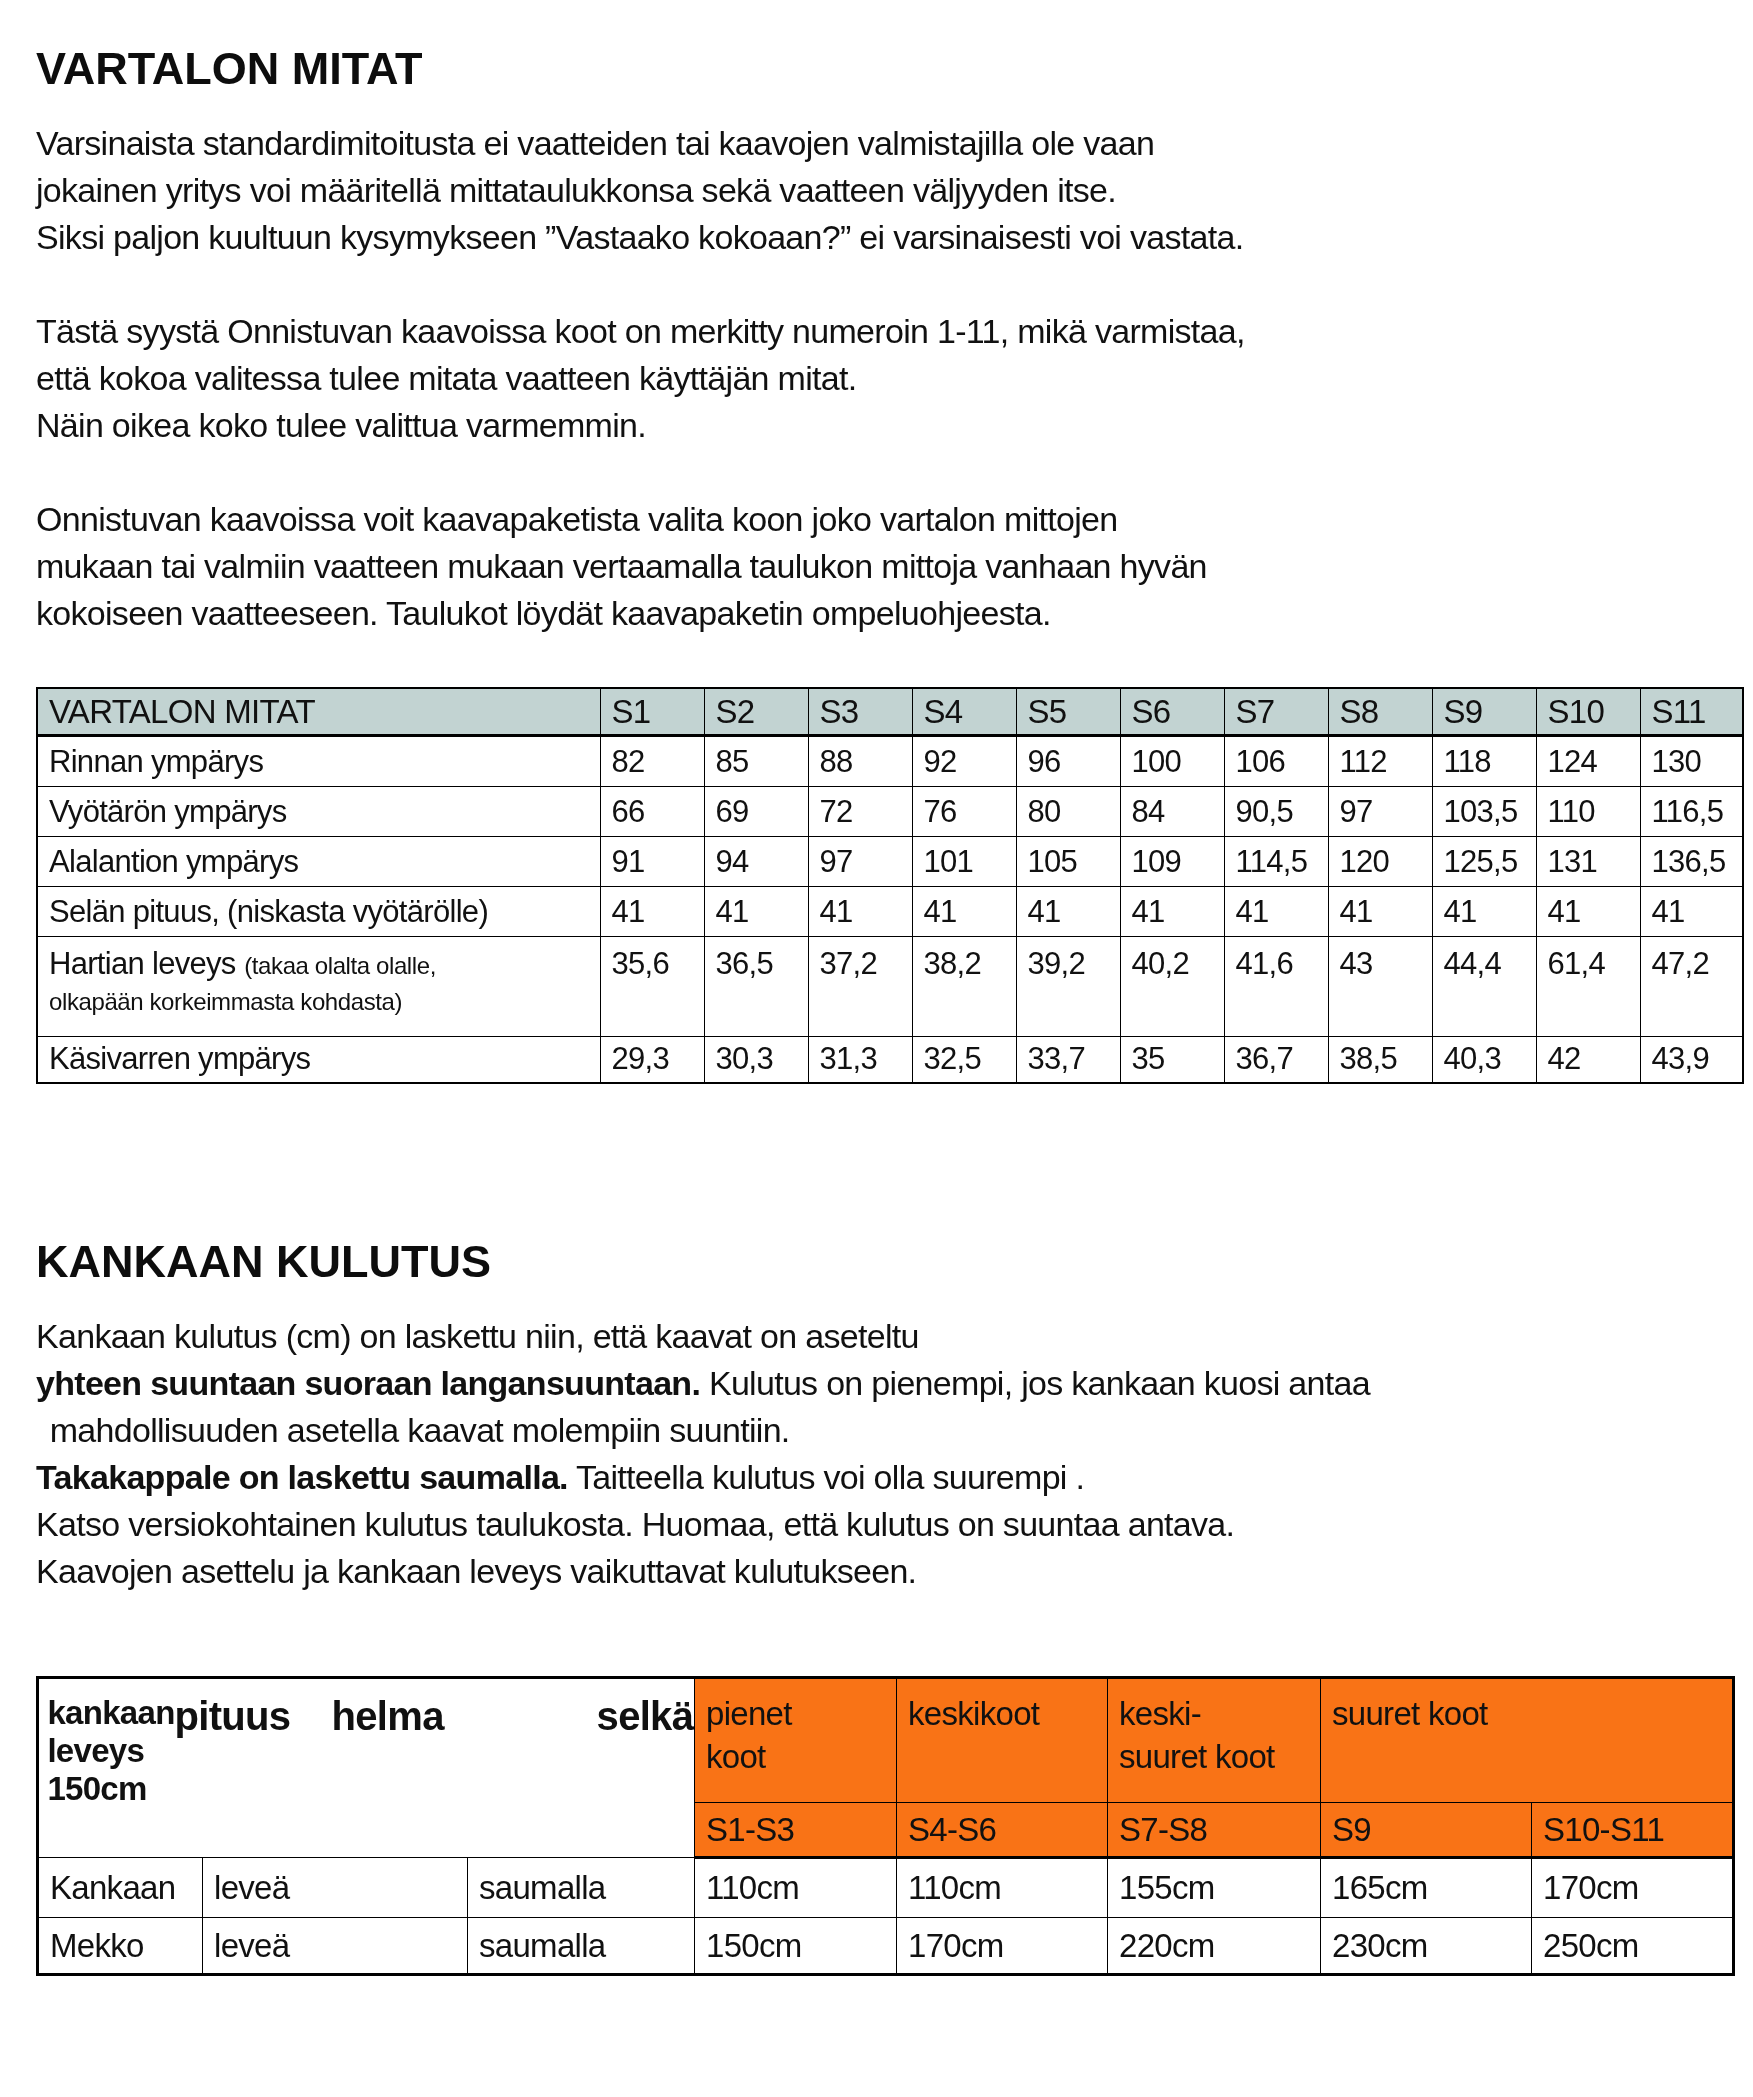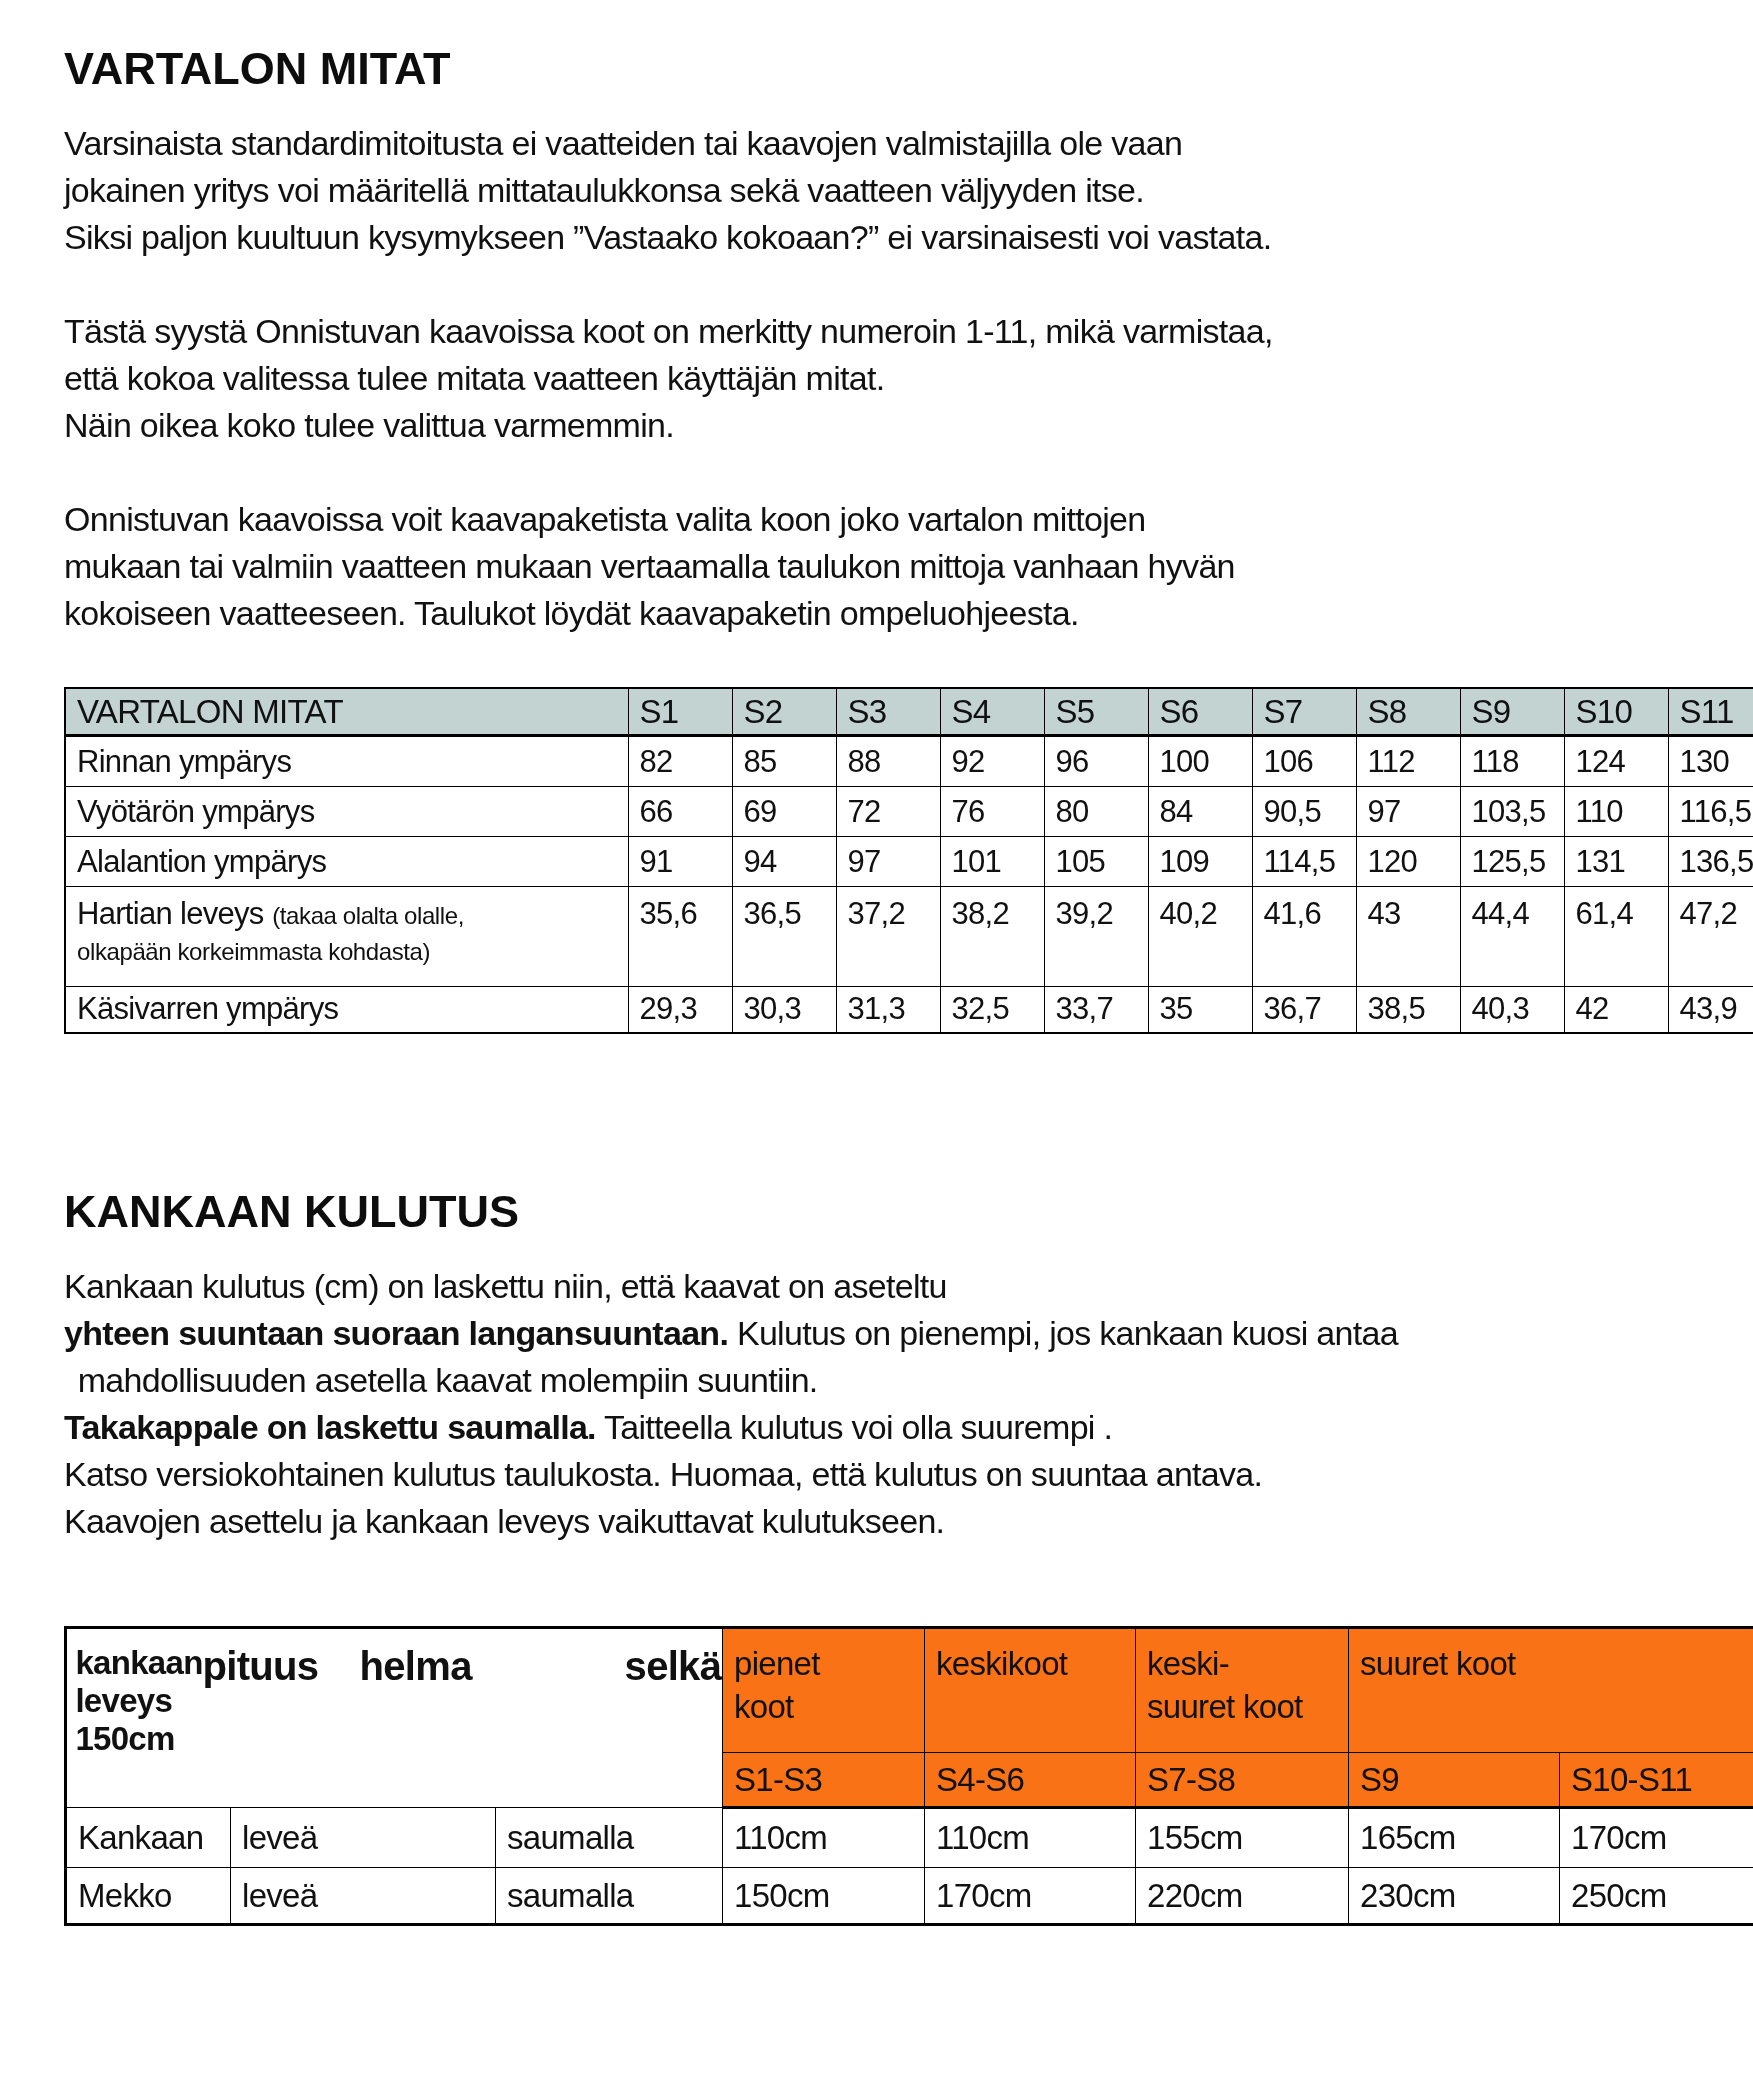--- a/index.html
+++ b/index.html
@@ -2,21 +2,21 @@
 <html style="font-size:13.7px"><head>
 <meta charset="utf-8">
 <style>
   html, body { margin:0; padding:0; background:#ffffff; }
   body {
     width:1753px; height:2097px;
     font-family:"Liberation Sans", sans-serif;
     color:#111111;
     overflow:hidden;
   }
-  .page { padding:43px 17px 12px 36px;margin-left:28px; }
+  .page { padding:43px 17px 12px 36px; }
 
   .h1 {
     font-size:45px; font-weight:bold; line-height:51px;
     letter-spacing:0px; color:#0d0d0d;
   }
   .pline {
     font-size:34px; line-height:47px; letter-spacing:-0.7px;
     white-space:nowrap;
   }
   .pline .b { font-weight:bold; }
@@ -160,20 +160,34 @@
       <td>94</td>
       <td>97</td>
       <td>101</td>
       <td>105</td>
       <td>109</td>
       <td>114,5</td>
       <td>120</td>
       <td>125,5</td>
       <td>131</td>
       <td>136,5</td>
+    </tr>
+    <tr class="t1-row">
+      <td>Selän pituus, (niskasta vyötärölle)</td>
+      <td>41</td>
+      <td>41</td>
+      <td>41</td>
+      <td>41</td>
+      <td>41</td>
+      <td>41</td>
+      <td>41</td>
+      <td>41</td>
+      <td>41</td>
+      <td>41</td>
+      <td>41</td>
     </tr>
     <tr class="t1-row-tall">
       <td>
         <span class="row-label-big">Hartian leveys</span><span class="small">(takaa olalta olalle,
 olkapään korkeimmasta kohdasta)</span>
       </td>
       <td>35,6</td>
       <td>36,5</td>
       <td>37,2</td>
       <td>38,2</td>

